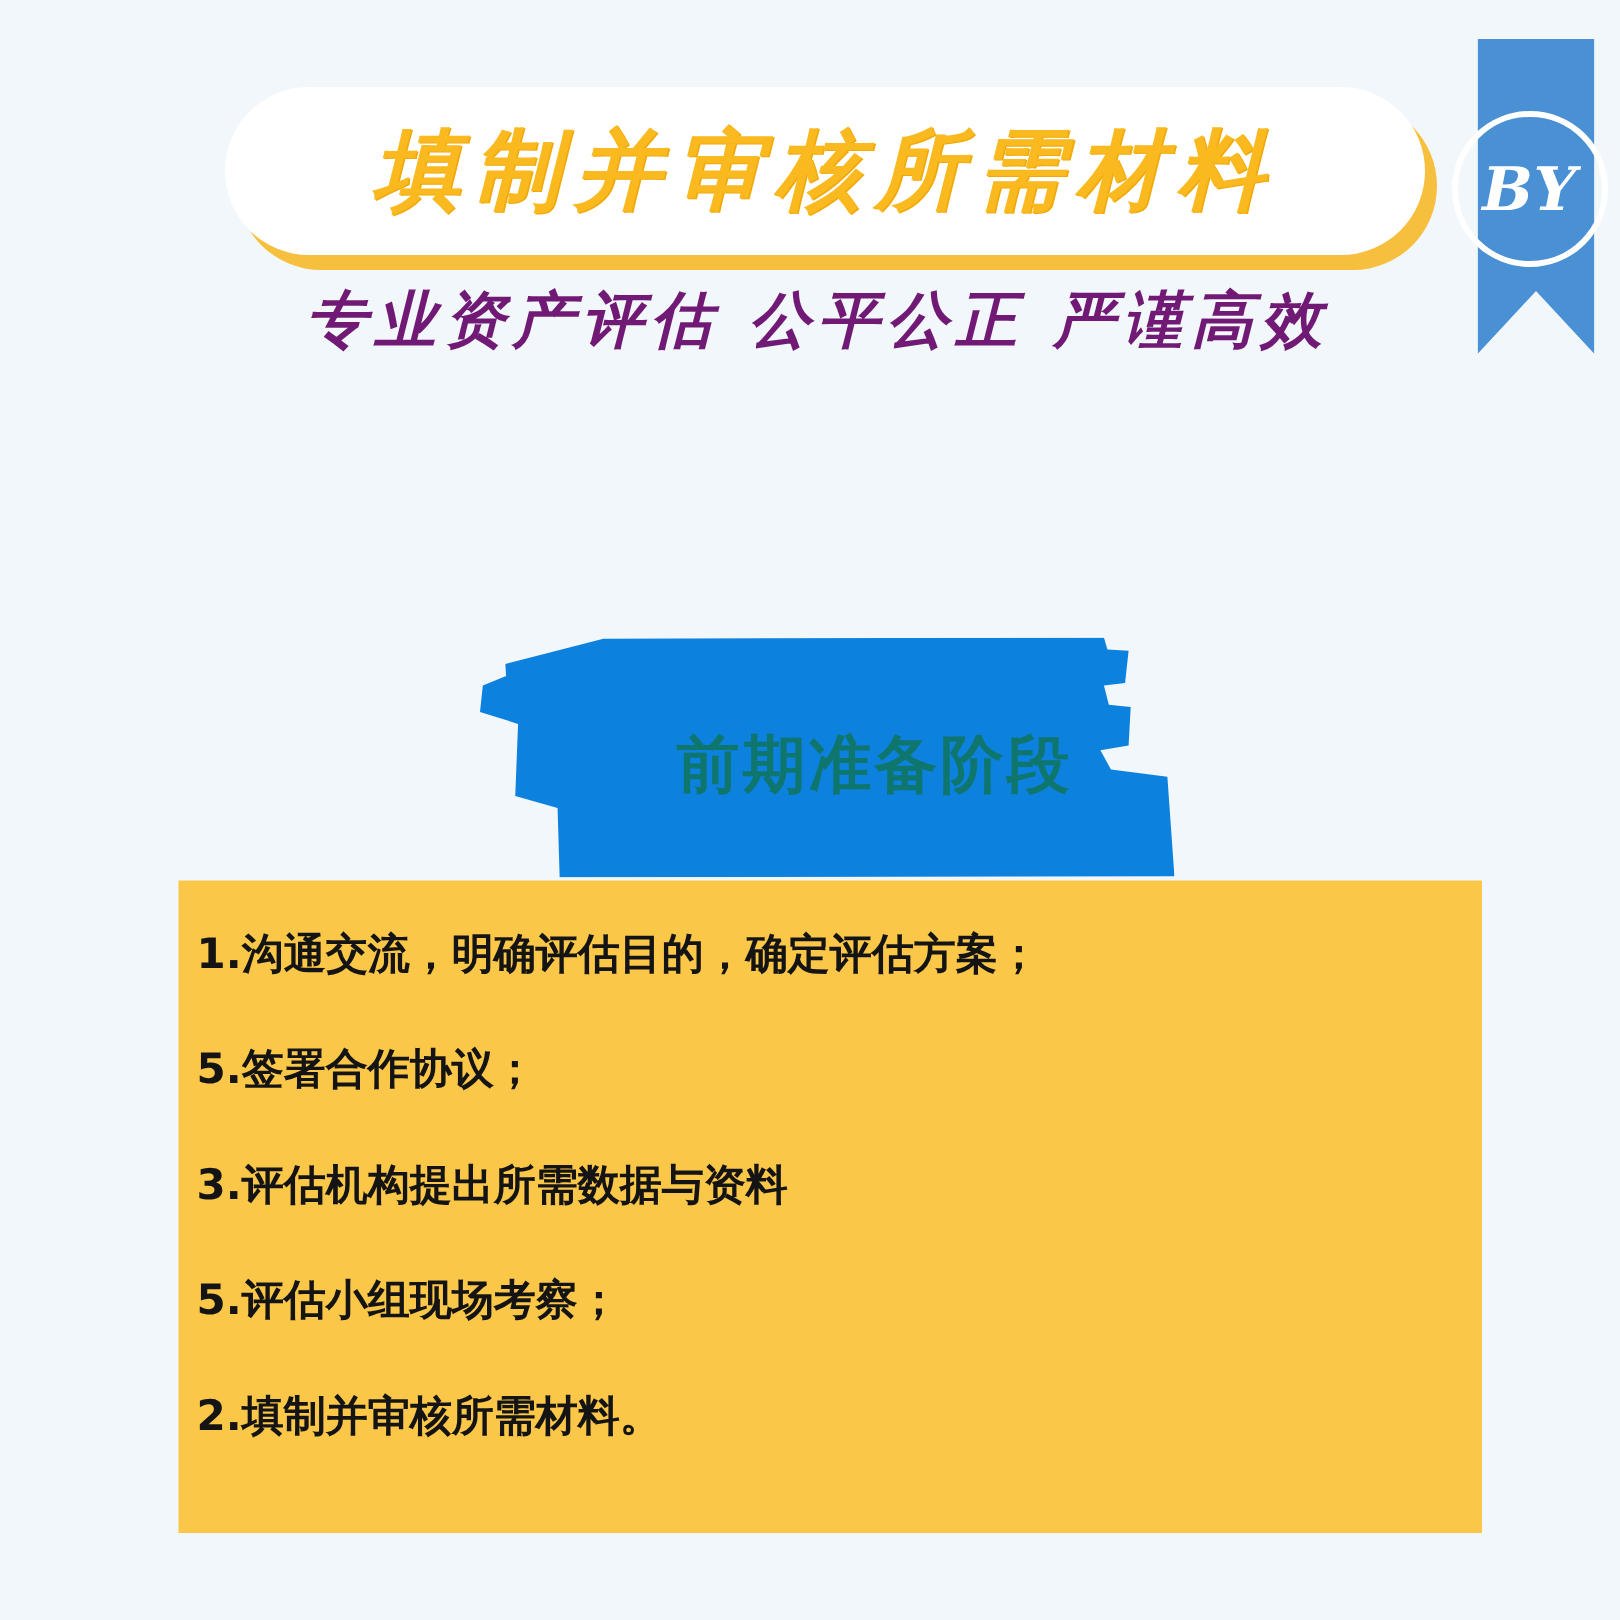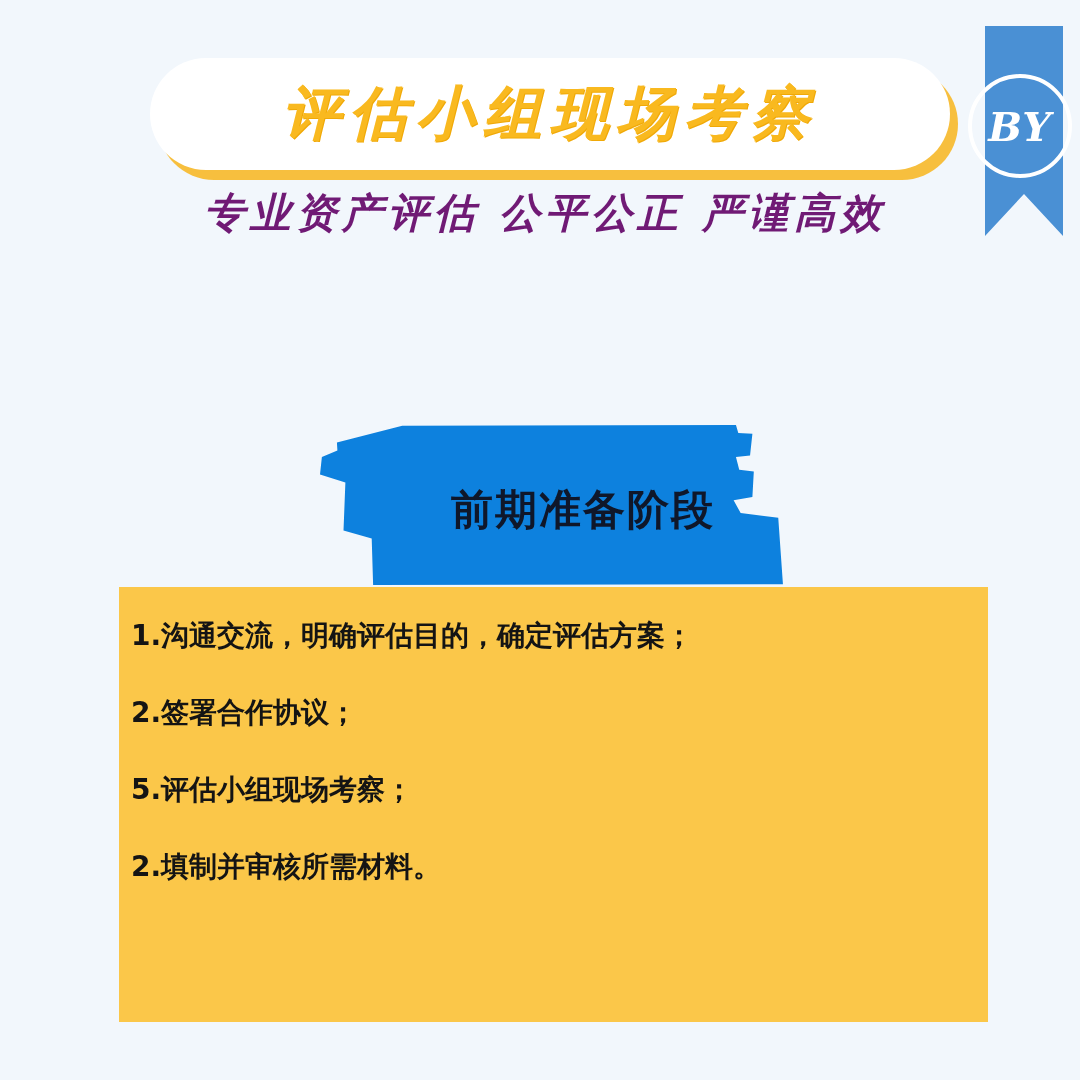--- a/index.html
+++ b/index.html
@@ -178,21 +178,21 @@
     inset: 0;
     display: flex;
     align-items: center;
     justify-content: center;
     padding-left: 56px;
     padding-top: 10px;
     box-sizing: border-box;
     font-family: "DejaVu Sans", "Liberation Sans", sans-serif;
     font-size: 42px;
     font-weight: 700;
-    color: #0f172a;
+    color: #0f766e;
     letter-spacing: 2px;
     white-space: nowrap;
   }
 
   
   .content-card {
     position: absolute;
     left: 119px;
     top: 587px;
     width: 869px;
@@ -222,40 +222,41 @@
 </head>
 <body>
 
 <div id="poster">
 
   <div class="title-block">
 
     <div class="title-pill-wrap">
       <div class="title-pill-shadow"></div>
       <div class="title-pill"></div>
-      <div class="title-text">评估小组现场考察</div>
+      <div class="title-text">填制并审核所需材料</div>
     </div>
 
     <div class="subtitle">专业资产评估 公平公正 严谨高效</div>
 
     <div class="ribbon">
       <div class="ribbon-body"></div>
       <div class="ribbon-circle"></div>
       <div class="ribbon-initials">BY</div>
     </div>
 
   </div>
 
   <div class="stage-banner">
     <div class="stage-banner-shape"></div>
     <div class="stage-title">前期准备阶段</div>
   </div>
 
   <div class="content-card">
     <ul class="content-list">
       <li class="content-item">1.沟通交流，明确评估目的，确定评估方案；</li>
-      <li class="content-item">2.签署合作协议；</li>
+      <li class="content-item">5.签署合作协议；</li>
+      <li class="content-item">3.评估机构提出所需数据与资料</li>
       <li class="content-item">5.评估小组现场考察；</li>
       <li class="content-item">2.填制并审核所需材料。</li>
     </ul>
   </div>
 
 </div>
 
 </body></html>

